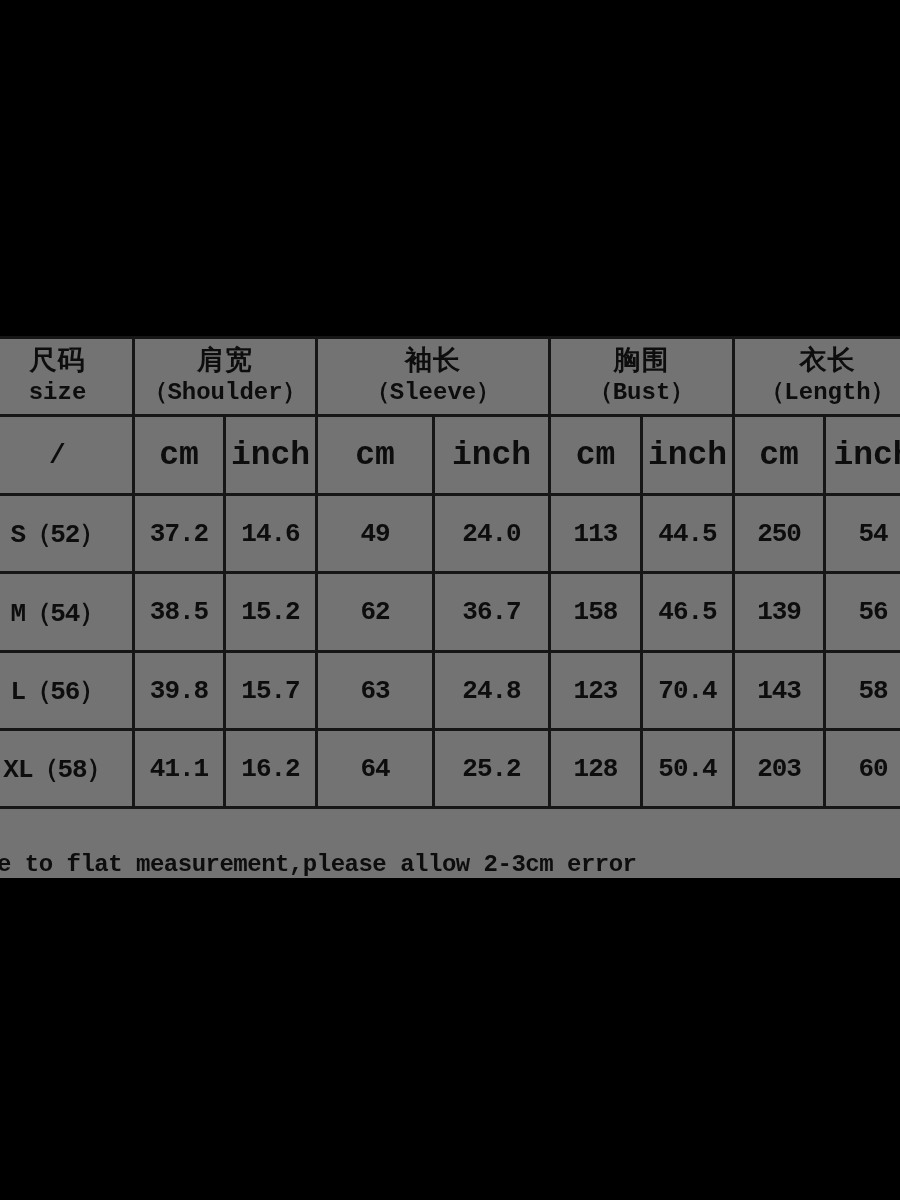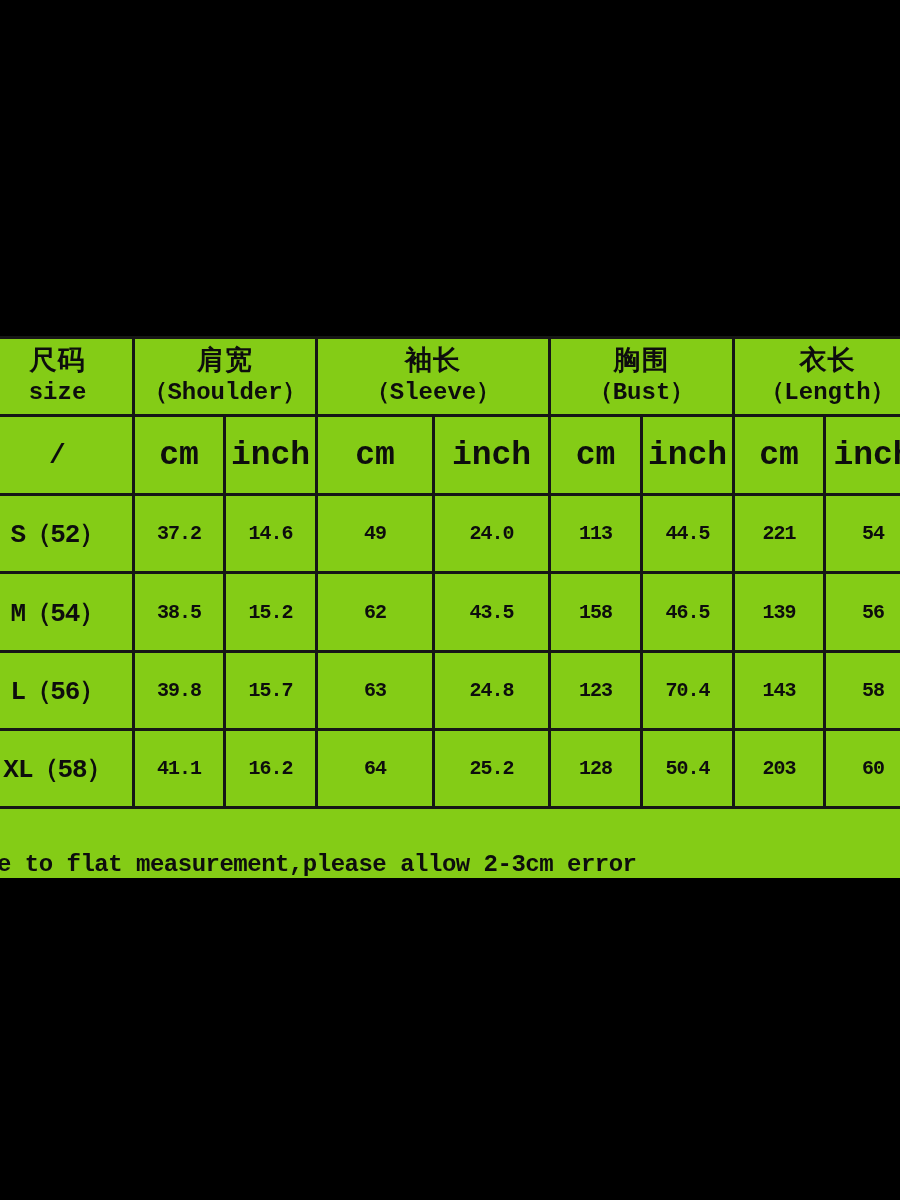--- a/index.html
+++ b/index.html
@@ -9,21 +9,21 @@
     position:relative;
     overflow:hidden;
     font-family:"Liberation Mono","DejaVu Sans Mono",monospace;
   }
   .letterbox{position:absolute;left:0;width:900px;background:#000;}
   #top-letterbox{top:0;height:336px;}
   #bottom-letterbox{top:878px;height:322px;}
   .sheet{
     position:absolute;top:336px;left:0;
     width:900px;height:542px;
-    background:#84cc16;
+    background:#737373;
     overflow:hidden;
   }
   table.size-chart{
     position:absolute;top:0;left:-20px;
     width:940px;
     border-collapse:collapse;
     table-layout:fixed;
   }
   table.size-chart th, table.size-chart td{
     border:3px solid #161616;
@@ -40,21 +40,21 @@
   tr.unit-row{height:79px;}
   tr.data-row-1{height:78px;}
   tr.data-row-2{height:79px;}
   tr.data-row-3{height:78px;}
   tr.data-row-4{height:78px;}
   .zh{display:block;font-size:27px;line-height:31px;letter-spacing:1px;}
   .en{display:block;font-size:24px;line-height:29px;}
   .unit{font-size:33px;}
   .slash{font-size:28px;}
   .row-label{font-size:26px;letter-spacing:-1px;}
-  .val{font-size:20px;letter-spacing:-1px;}
+  .val{font-size:26px;letter-spacing:-1px;}
   .note-zh{
     position:absolute;top:484px;left:0;width:625px;
     text-align:center;
     font-size:27px;font-weight:bold;color:#0d0d0d;
     white-space:nowrap;letter-spacing:0px;
   }
   .note-en{
     position:absolute;top:515px;left:-3px;
     font-size:24px;font-weight:bold;color:#0d0d0d;
     white-space:nowrap;letter-spacing:-0.5px;
@@ -114,29 +114,29 @@
       <td class="unit">inch</td>
     </tr>
     <tr class="data-row-1">
       <td class="row-label">S（52）</td>
       <td class="val">37.2</td>
       <td class="val">14.6</td>
       <td class="val">49</td>
       <td class="val">24.0</td>
       <td class="val">113</td>
       <td class="val">44.5</td>
-      <td class="val">221</td>
+      <td class="val">250</td>
       <td class="val">54</td>
     </tr>
     <tr class="data-row-2">
       <td class="row-label">M（54）</td>
       <td class="val">38.5</td>
       <td class="val">15.2</td>
       <td class="val">62</td>
-      <td class="val">43.5</td>
+      <td class="val">36.7</td>
       <td class="val">158</td>
       <td class="val">46.5</td>
       <td class="val">139</td>
       <td class="val">56</td>
     </tr>
     <tr class="data-row-3">
       <td class="row-label">L（56）</td>
       <td class="val">39.8</td>
       <td class="val">15.7</td>
       <td class="val">63</td>

